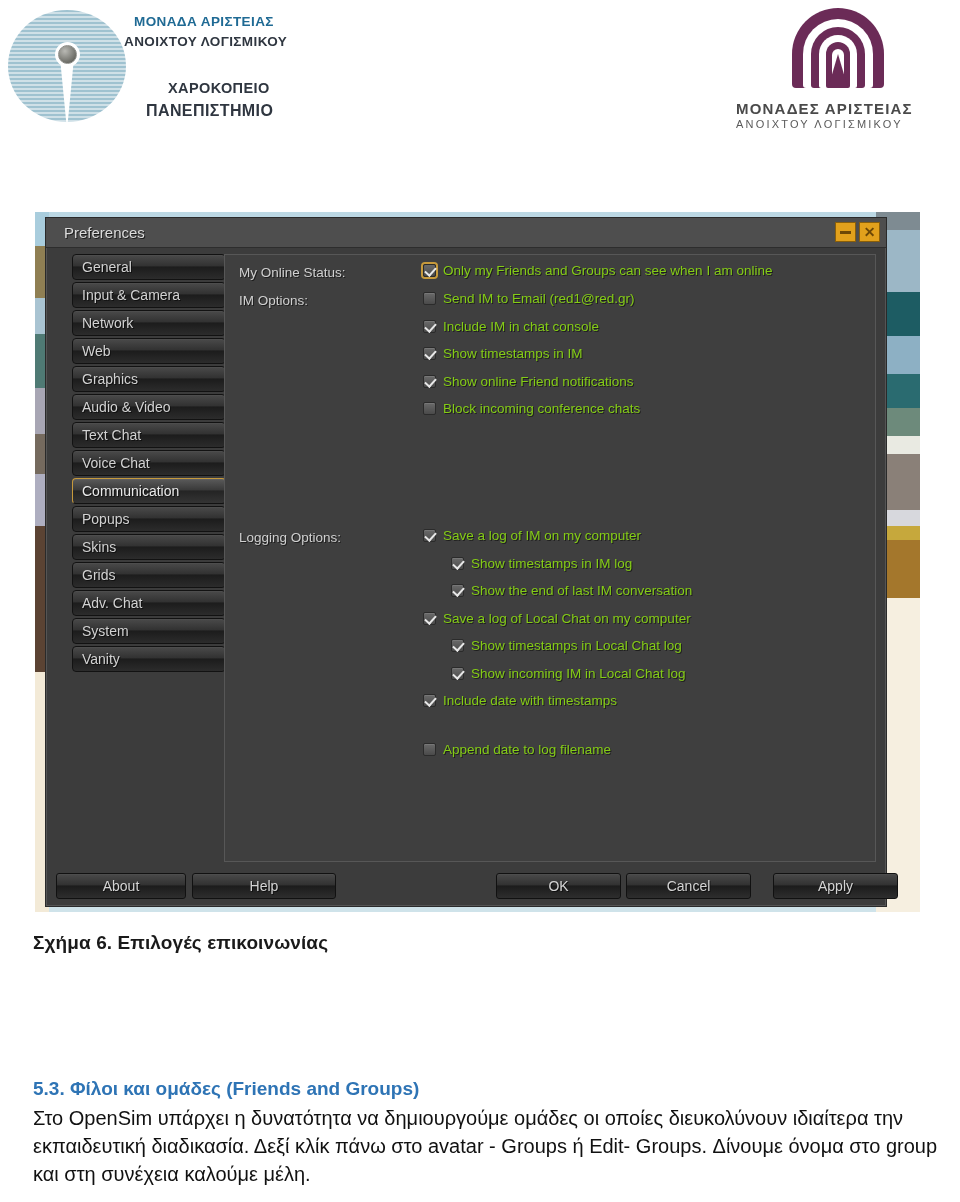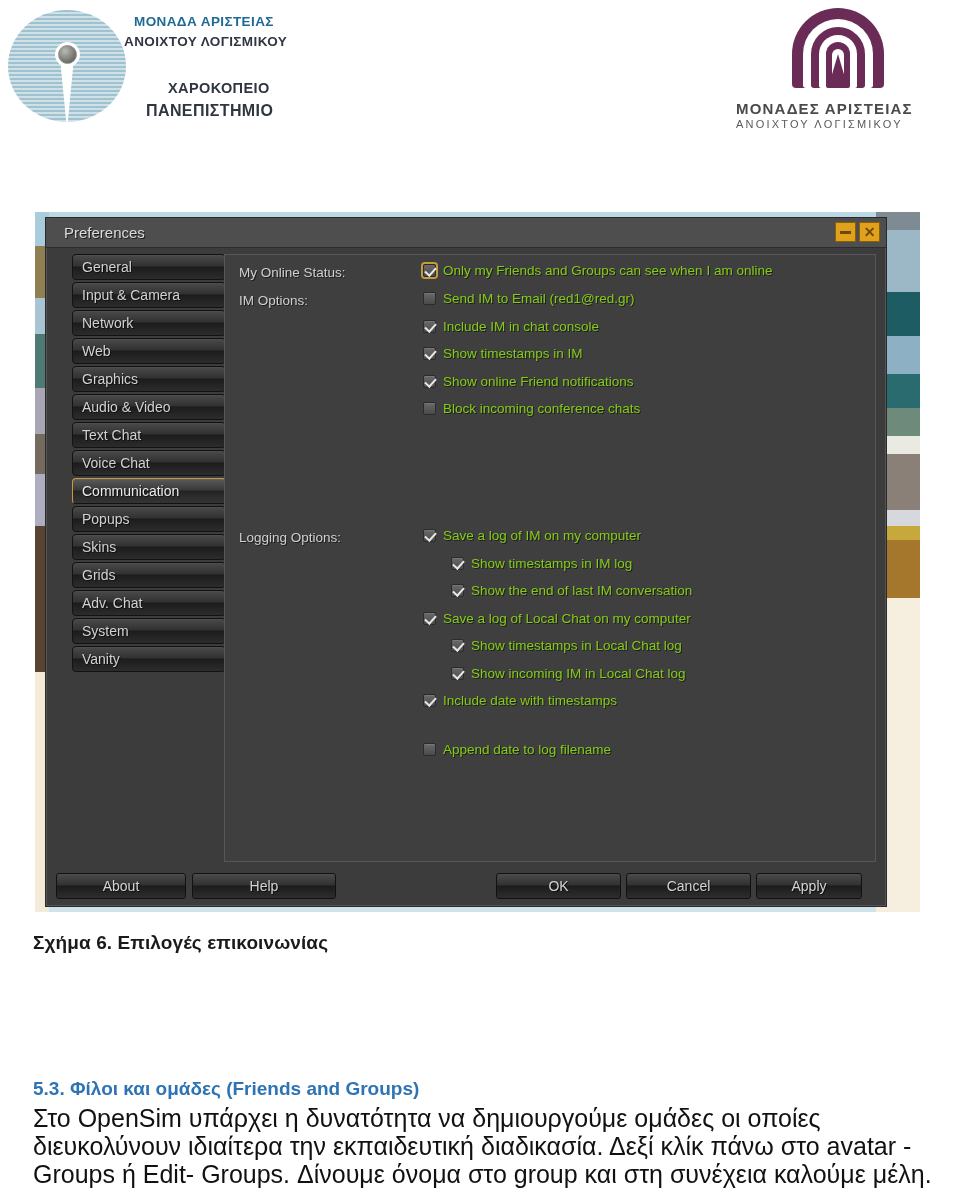--- a/index.html
+++ b/index.html
@@ -219,35 +219,35 @@
     border:1px solid #111; border-radius:3px;
     box-shadow: 0 1px 0 #4d4d4d inset;
     display:flex; align-items:center; justify-content:center;
     font-size:14px; color:#d4d4d4; text-shadow:1px 1px 0 #111;
     cursor:pointer;
   }
   .bb-about  { left:10px;  top:5px; width:130px; }
   .bb-help   { left:146px; top:5px; width:144px; }
   .bb-ok     { left:450px; top:5px; width:125px; }
   .bb-cancel { left:580px; top:5px; width:125px; }
-  .bb-apply  { left:710px; top:5px; width:106px; }
+  .bb-apply  { left:727px; top:5px; width:125px; }
 
   
   .caption {
     position:absolute; left:33px; top:932px;
     font-size:19px; font-weight:bold; color:#1a1a1a;
     letter-spacing:.1px;
   }
   .h3 {
     position:absolute; left:33px; top:1078px;
     font-size:19px; font-weight:bold; color:#2e74b5;
   }
   .body-text {
     position:absolute; left:33px; top:1104px; width:905px;
-    font-size:25px; color:#111; line-height:28px;
+    font-size:20px; color:#111; line-height:28px;
   }
   .body-text p { margin:0; }
 </style>
 </head>
 <body>
 
 <div class="header">
 
   <div class="logo-left">
     <div class="ellogo-mark">

